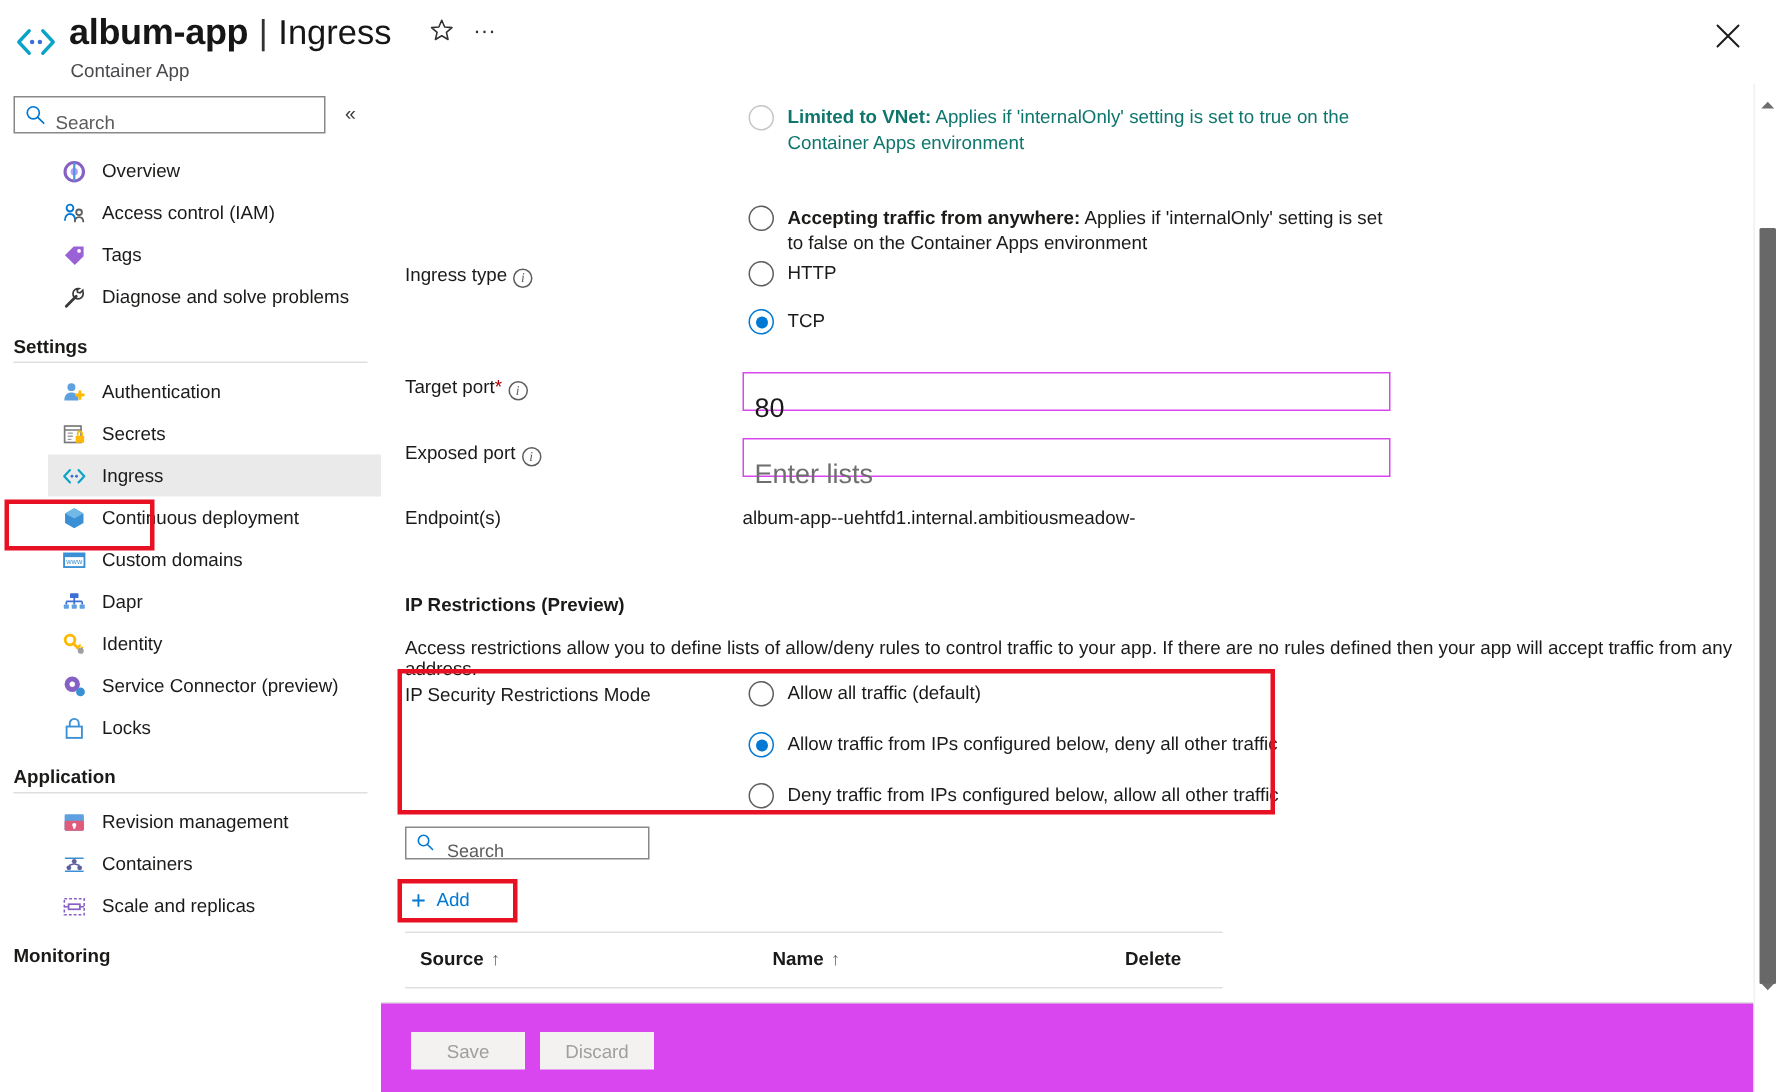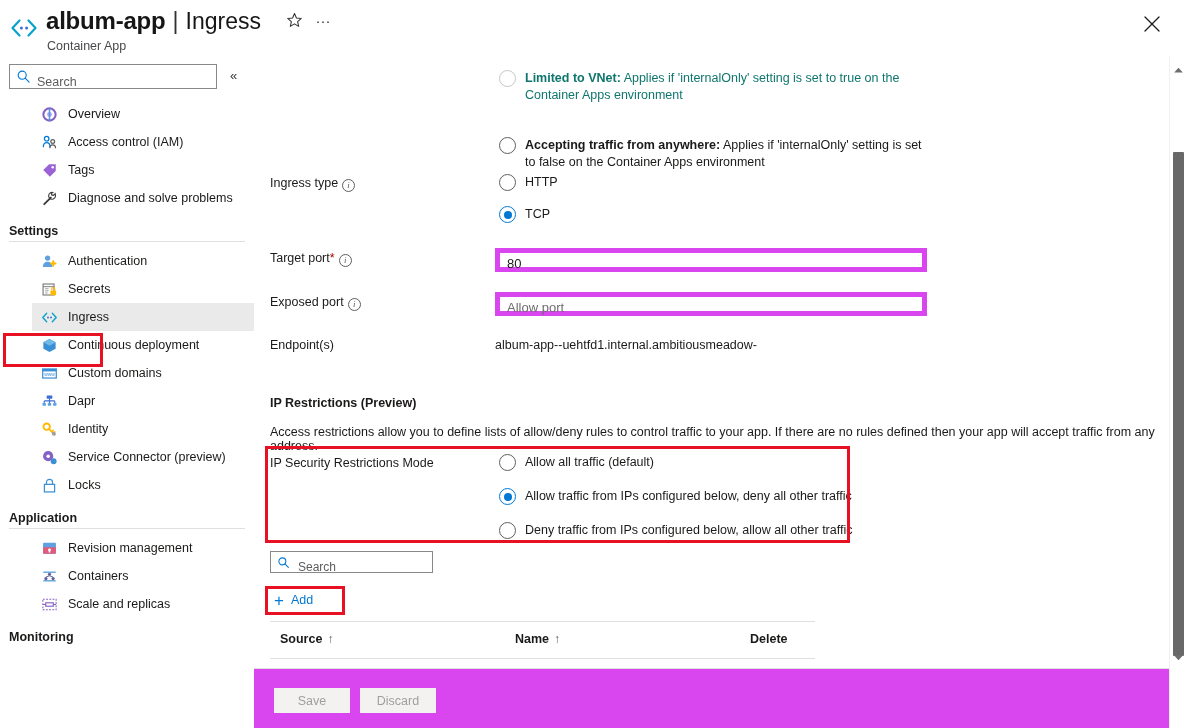--- a/index.html
+++ b/index.html
@@ -100,22 +100,22 @@
     content: ""; position: absolute; left: 3.5px; top: 3.5px;
     width: 8px; height: 8px; border-radius: 50%; background: #0078d4;
   }
   .rdo.disabled { border-color: #c8c6c4; cursor: default; }
   .rdo-text { font-size: 12.5px; color: #1b1a19; line-height: 17px; }
   .rdo-text.disabled { color: #0f766e; }
   .rdo-text b { font-weight: bold; }
 
   
   .txtinput {
-    border: 5px solid #d946ef; height: 24px; background: #fff;
-    font-size: 13px; color: #1b1a19; padding: 0 7px; line-height: 22px;
+    border: 1px solid #d946ef; height: 24px; background: #fff;
+    font-size: 18px; color: #1b1a19; padding: 12px 7px; line-height: 22px;
     font-family: "Liberation Sans", sans-serif;
   }
   .txtinput.ph { color: #6e6e6e; }
 
   .endpoint-text { font-size: 12.5px; color: #1b1a19; line-height: 17px; }
 
   .sec-title { font-size: 12.5px; font-weight: bold; color: #1b1a19; }
   .sec-desc { font-size: 12.5px; color: #1b1a19; }
 
   
@@ -443,21 +443,21 @@
         <span>Target port</span><span class="req-star">*</span><span class="info-ico">i</span>
       </div>
       <div class="row txtinput" style="left:241px; top:192px; width:432px;">
         <span>80</span>
       </div>
 
       <div class="row flabel" style="left:16px; top:239px;">
         <span>Exposed port</span><span class="info-ico">i</span>
       </div>
       <div class="row txtinput ph" style="left:241px; top:236px; width:432px;">
-        <span>Allow port</span>
+        <span>Enter lists</span>
       </div>
 
       <div class="row flabel" style="left:16px; top:282px;">Endpoint(s)</div>
       <div class="row endpoint-text" style="left:241px; top:281px; width:430px;">
         <div>album-app--uehtfd1.internal.ambitiousmeadow-</div>
       </div>
 
       <div class="row sec-title" style="left:16px; top:340px;">IP Restrictions (Preview)</div>
       <div class="row sec-desc" style="left:16px; top:369px; width:900px;">Access restrictions allow you to define lists of allow/deny rules to control traffic to your app. If there are no rules defined then your app will accept traffic from any address.</div>
 

